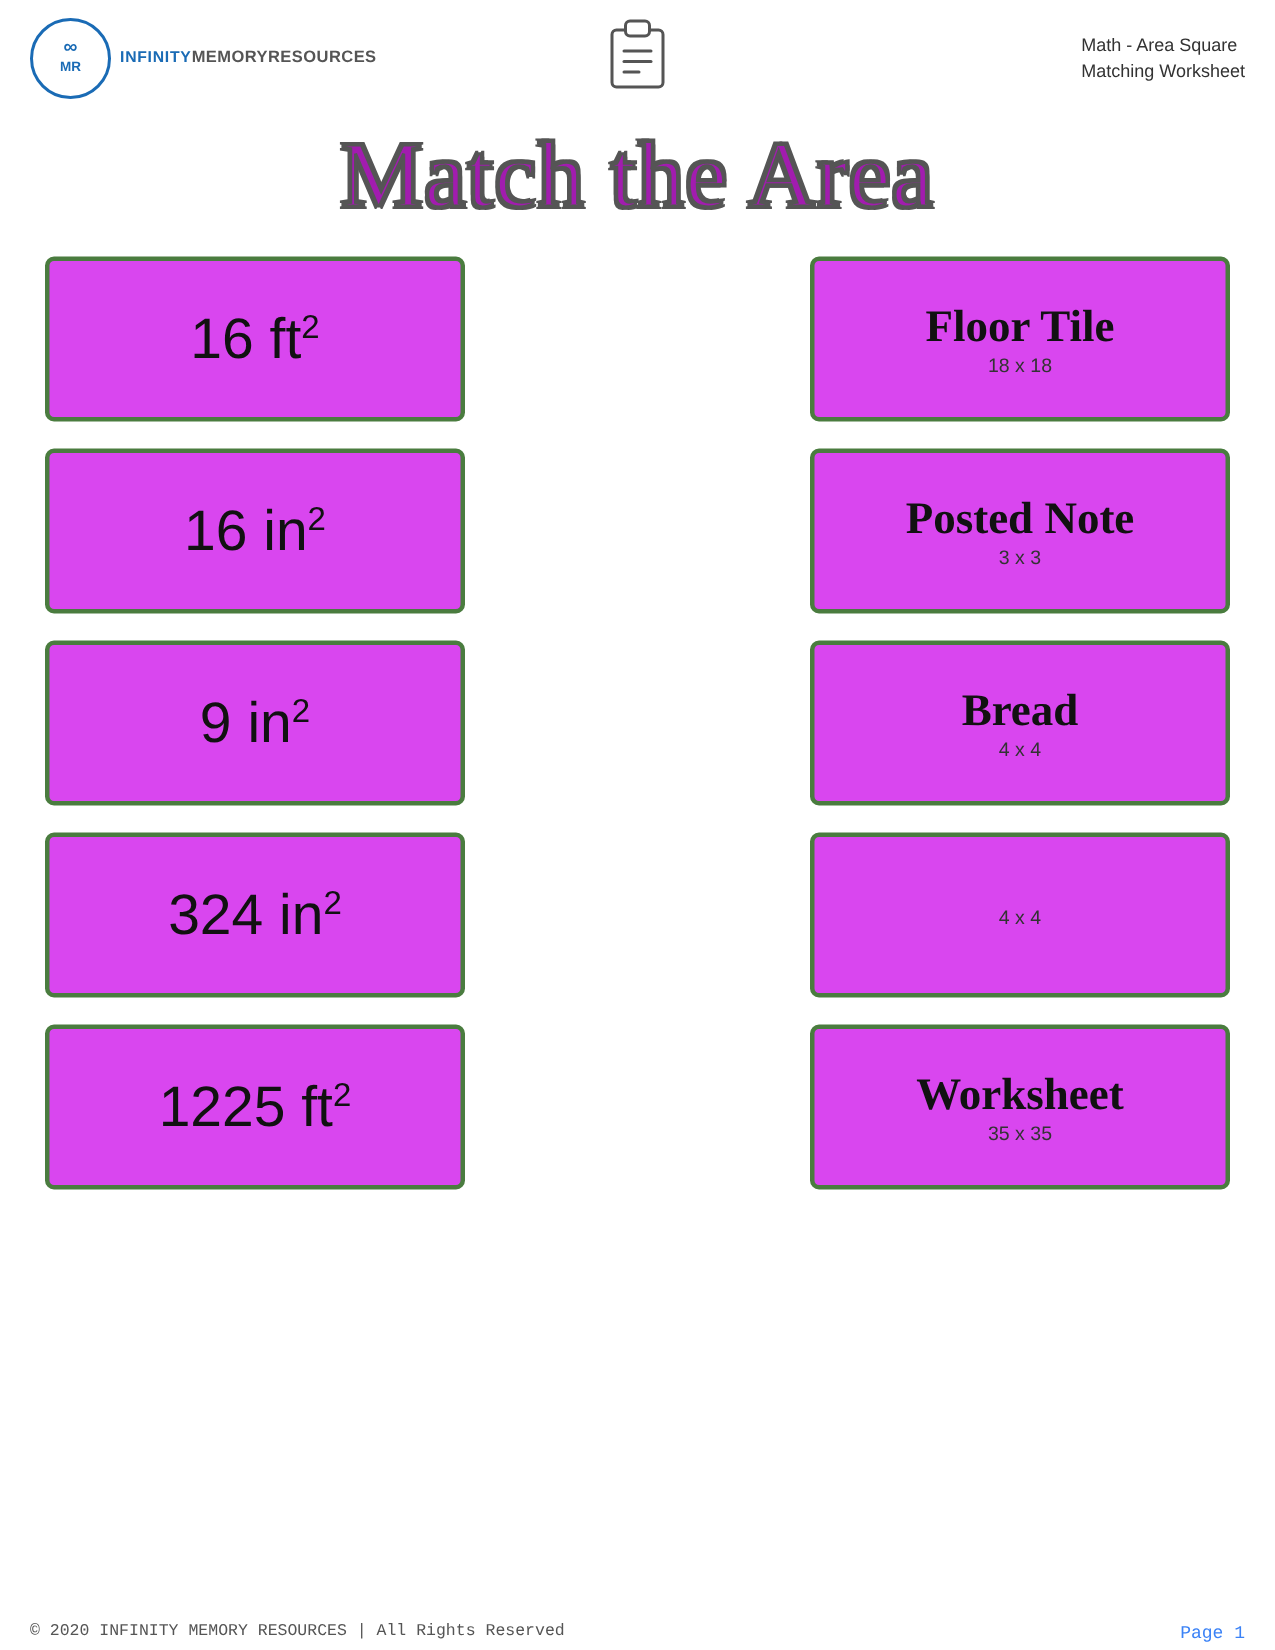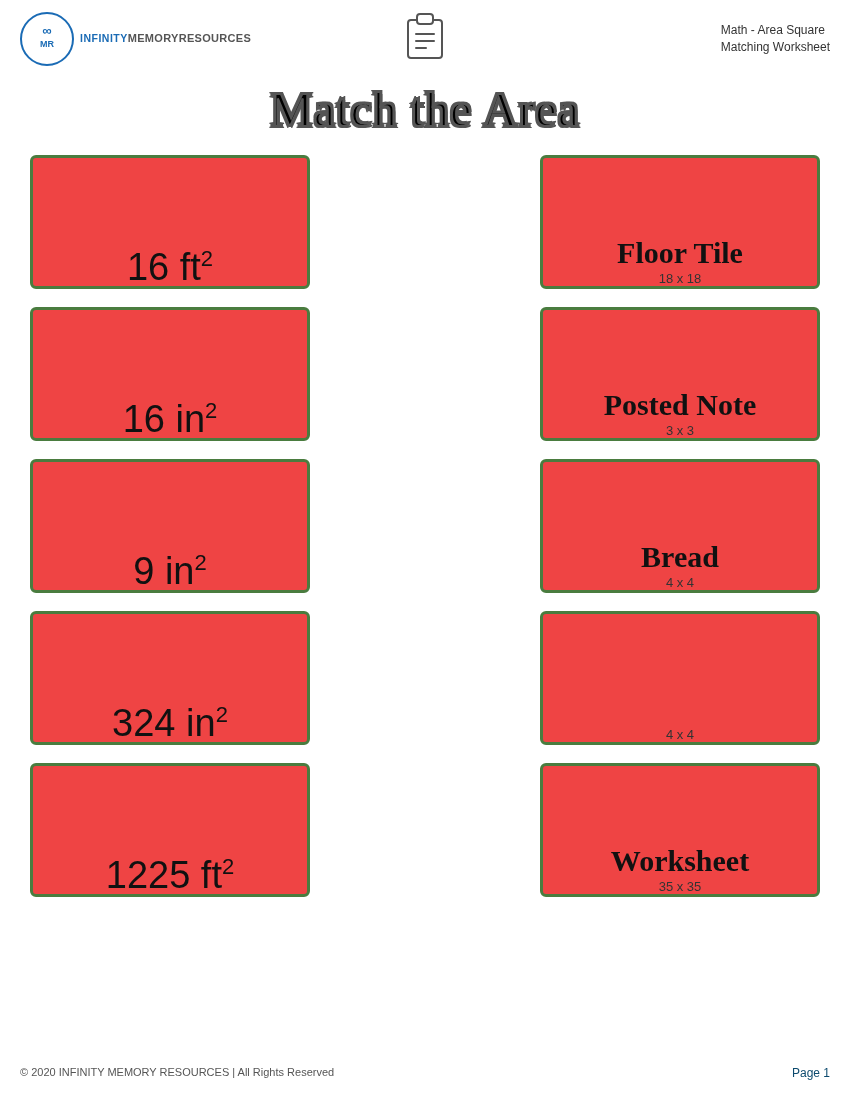--- a/index.html
+++ b/index.html
@@ -36,23 +36,23 @@
       line-height: 1.4;
     }
 
     
     .main-title {
       text-align: center;
       margin: 8px 0 18px 0;
     }
 
     .main-title h1 {
-      font-size: 48px;
+      font-size: 62px;
       font-family: 'Comic Sans MS', 'Chalkboard SE', cursive;
-      color: #000000;
+      color: #a21caf;
       -webkit-text-stroke: 2px #555;
       text-stroke: 2px #555;
       letter-spacing: 1px;
       font-weight: normal;
       text-shadow:
         -2px -2px 0 #555,
          2px -2px 0 #555,
         -2px  2px 0 #555,
          2px  2px 0 #555;
     }
@@ -64,28 +64,28 @@
 
     .card-row {
       display: flex;
       justify-content: space-between;
       align-items: center;
       margin-bottom: 18px;
     }
 
     .card {
       width: 280px;
-      height: 134px;
-      background: #ef4444;
+      height: 110px;
+      background: #d946ef;
       border: 3px solid #4a7c3f;
       border-radius: 6px;
       display: flex;
       flex-direction: column;
       align-items: center;
-      justify-content: flex-end;
+      justify-content: center;
     }
 
     .card-area-value {
       font-size: 38px;
       font-weight: normal;
       color: #111;
       line-height: 1;
     }
 
     .card-area-value sup {
@@ -102,36 +102,37 @@
 
     .card-item-dim {
       font-size: 13px;
       color: #333;
       margin-top: 2px;
     }
 
     
     .footer {
       position: absolute;
-      bottom: 20px;
+      bottom: 4px;
       left: 0;
       right: 0;
       display: flex;
       justify-content: space-between;
       padding: 0 20px;
+      font-family: Liberation Mono, monospace;
     }
 
     .footer-left {
       font-size: 11px;
       color: #555;
     }
 
     .footer-right {
       font-size: 12px;
-      color: #0c4a6e;
+      color: #3b82f6;
       margin-left: 28px;
     }
 
     
     .logo-svg-wrap {
       display: flex;
       align-items: center;
       gap: 6px;
     }
 

